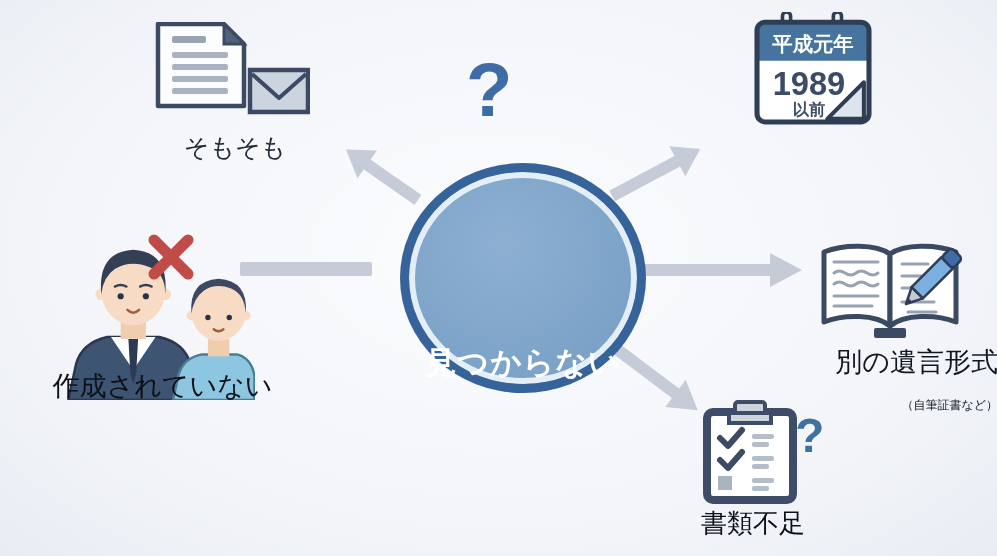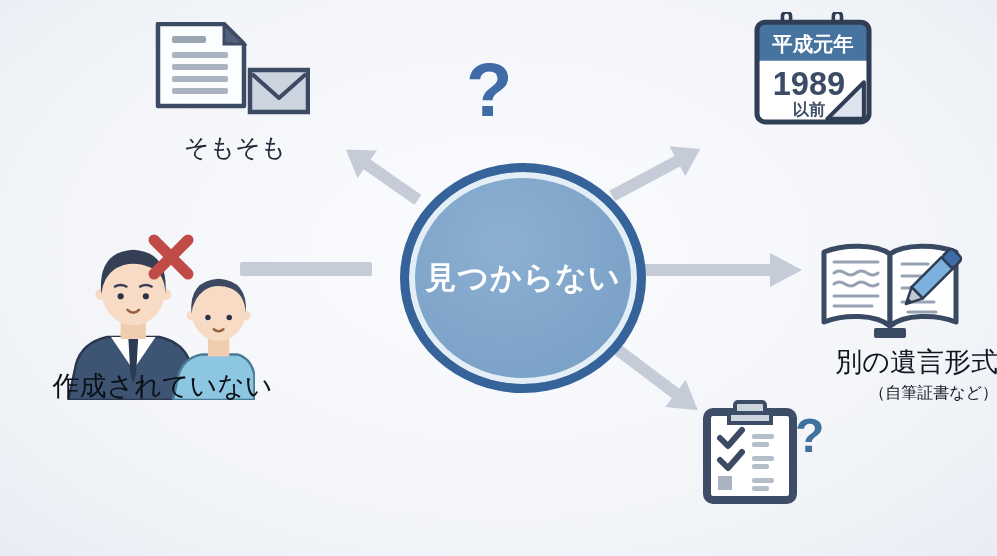--- a/index.html
+++ b/index.html
@@ -8,30 +8,30 @@
     background:radial-gradient(ellipse at 50% 45%, #fbfcfe 0%, #f3f5f9 62%, #e9edf3 100%);
     font-family:"Liberation Sans","DejaVu Sans",sans-serif;
   }
   .abs{position:absolute;}
   
   .hub{
     left:400px;top:163px;width:228px;height:212px;border-radius:50%;
     border:9px solid #35639a;
     box-shadow:inset 0 0 0 6px #e4eef7;
     background:radial-gradient(circle at 42% 34%, #8db0d2 0%, #7ea4c9 60%, #749cc4 100%);
-    display:flex;align-items:center;justify-content:center;
+    display:flex;align-items:flex-end;justify-content:center;
   }
   .hub-label{color:#ffffff;font-size:31px;font-weight:700;letter-spacing:1px;}
   .big-question{left:466px;top:52px;font-size:76px;font-weight:700;color:#3f6ba6;line-height:1;}
   
   .lbl{font-weight:400;color:#1c2633;text-align:center;}
   .lbl-notcreated{left:120px;top:132px;width:230px;font-size:25px;line-height:31px;color:#202a38;}
   .lbl-heisei{left:698px;top:136px;width:225px;font-size:29px;color:#26334a;}
   .lbl-otherformat{left:798px;top:344px;width:200px;font-size:27px;color:#10161f;text-align:right;}
-  .lbl-otherformat .sub{font-size:16px;margin-top:3px;}
+  .lbl-otherformat .sub{font-size:12px;margin-top:17px;}
   .lbl-docs{left:688px;top:506px;width:130px;font-size:26px;color:#0c1118;}
   .lbl-party{left:25px;top:368px;width:275px;font-size:27px;color:#0c1118;}
   .clip-question{left:795px;top:412px;font-size:48px;font-weight:700;color:#40719f;line-height:1;}
   
   .arrow{transform-origin:0 20px;}
   .bar{left:240px;top:262px;width:132px;height:14px;background:#c5ccd8;border-radius:2px;}
   .a-upleft{left:418px;top:180px;transform:rotate(-145deg);}
   .a-upright{left:612px;top:176px;transform:rotate(-28deg);}
   .a-right{left:640px;top:250px;}
   .a-downright{left:602px;top:318px;transform:rotate(37deg);}
@@ -137,20 +137,21 @@
       <rect x="50" y="34" width="22" height="5" rx="2"></rect>
       <rect x="50" y="42" width="17" height="5" rx="2"></rect>
       <rect x="50" y="56" width="22" height="5" rx="2"></rect>
       <rect x="50" y="64" width="17" height="5" rx="2"></rect>
       <rect x="50" y="78" width="22" height="5" rx="2"></rect>
       <rect x="50" y="86" width="17" height="5" rx="2"></rect>
     </g>
     <rect x="16" y="76" width="14" height="14" fill="#a9b3c1"></rect>
   </svg>
   <div class="abs clip-question">?</div>
+  <div class="abs lbl lbl-docs">書類不足</div>
 
   <svg class="abs" style="left:60px;top:240px;" width="195" height="160" viewBox="0 0 200 165">
 
     <g>
       <path d="M8,165 L16,128 Q22,106 48,100 L102,100 Q128,106 134,128 L142,165 Z" fill="#3e5473" stroke="#2b374e" stroke-width="2.5"></path>
       <polygon points="52,100 75,134 98,100" fill="#ffffff"></polygon>
       <polygon points="70,102 80,102 78,138 75,148 72,138" fill="#2c3a54"></polygon>
       <rect x="62" y="84" width="26" height="18" fill="#f1cdb0"></rect>
       <circle cx="42" cy="56" r="6" fill="#f8dbc5"></circle>
       <circle cx="108" cy="56" r="6" fill="#f8dbc5"></circle>

